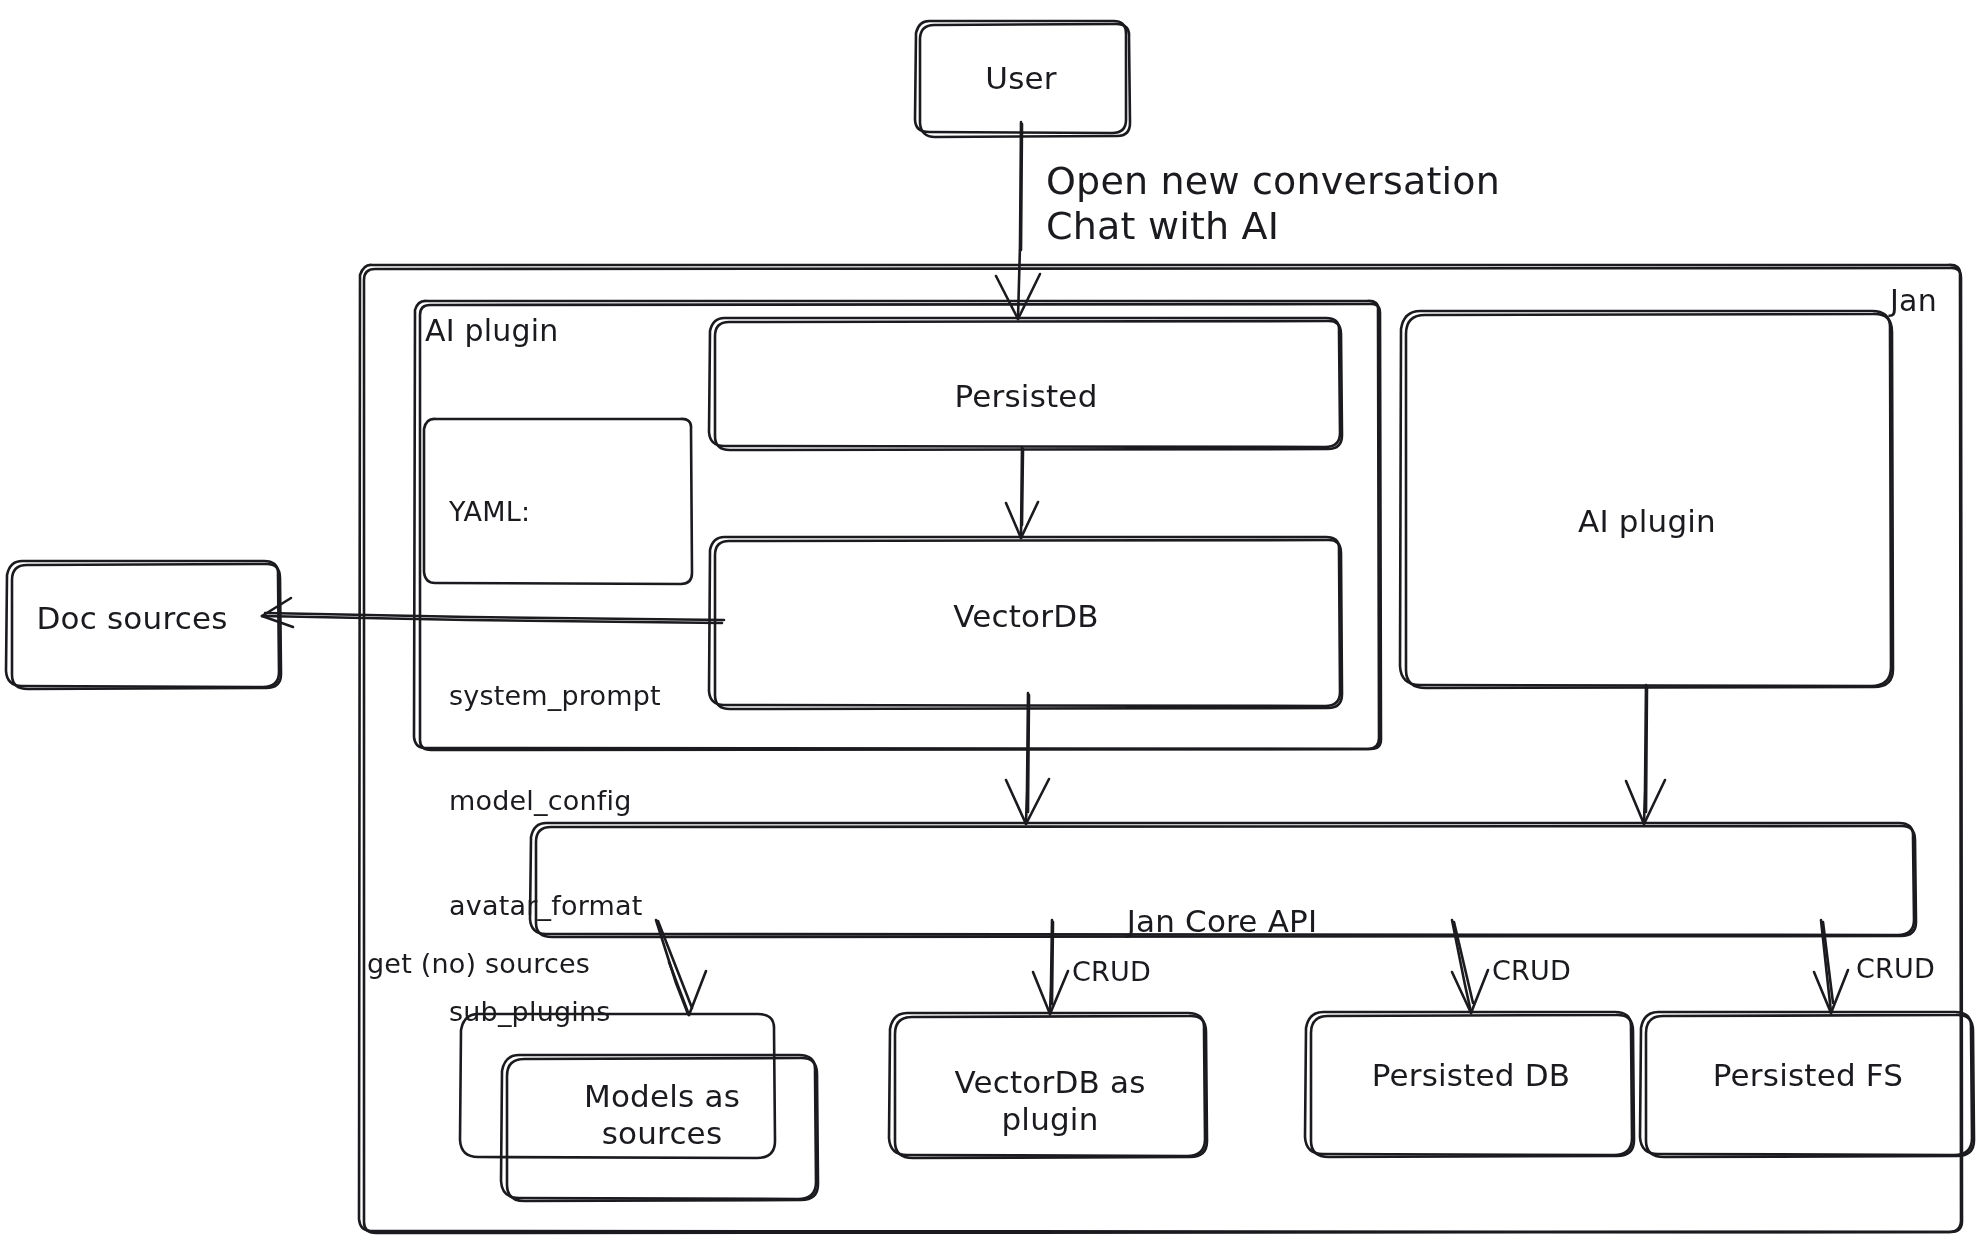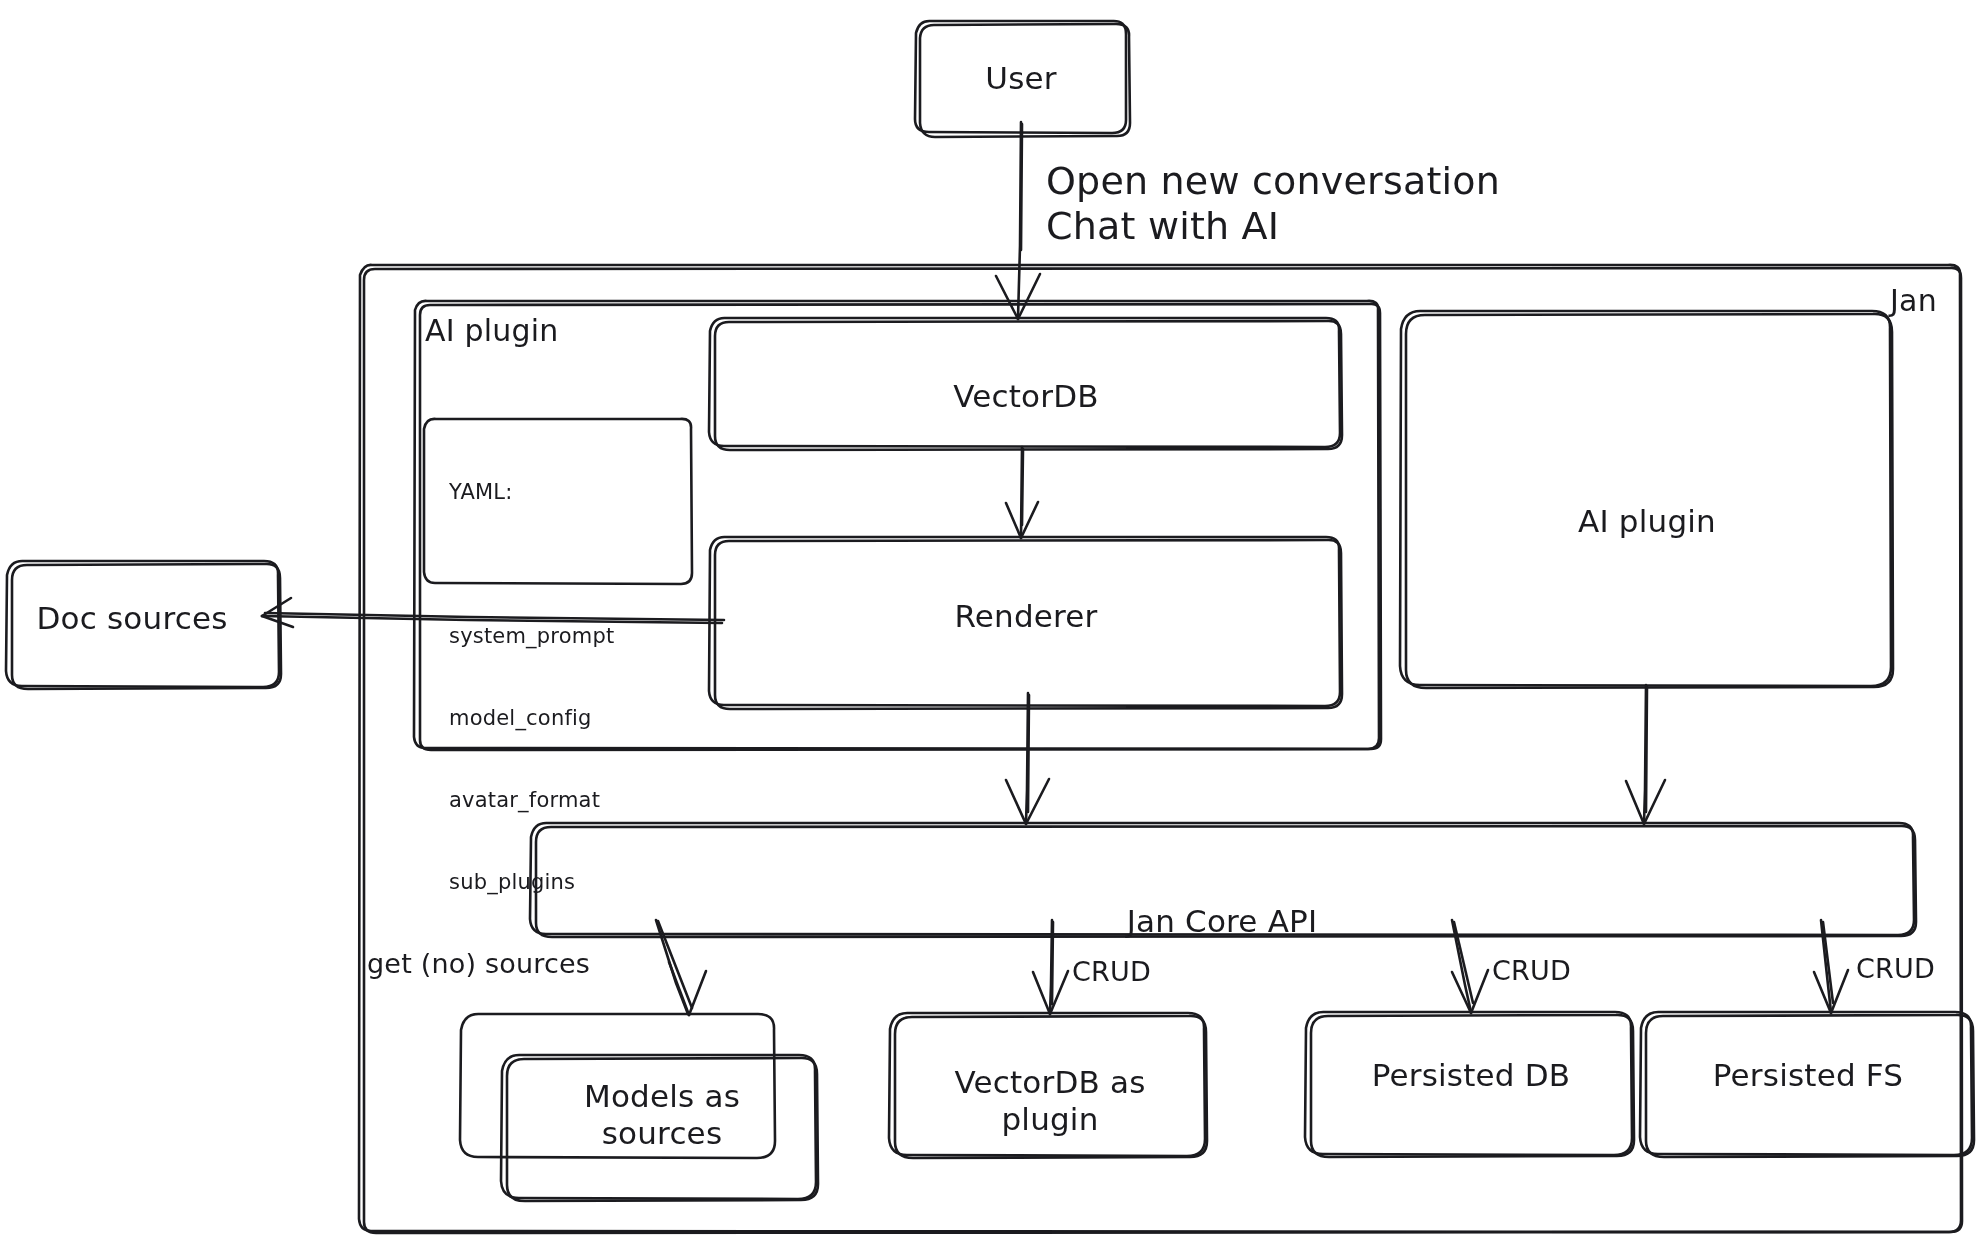--- a/index.html
+++ b/index.html
@@ -40,21 +40,21 @@
   .node-text {
     font-size: 31px;
   }
   .container-text {
     font-size: 30px;
   }
   .edge-text {
     font-size: 38px;
   }
   .yaml-text {
-    font-size: 21px;
+    font-size: 27px;
     line-height: 1.30;
   }
   .small-edge {
     font-size: 27px;
   }
 </style>
 </head>
 <body>
 
 <div id="stage">
@@ -201,23 +201,23 @@
 
   <div class="lbl yaml-text" style="left:449px; top:424px;">
     <div>YAML:</div>
     <div style="height:8px;"></div>
     <div>system_prompt</div>
     <div>model_config</div>
     <div>avatar_format</div>
     <div>sub_plugins</div>
   </div>
 
-  <div class="lbl node-text center" style="left:1026px; top:396px;">VectorDB</div>
-
-  <div class="lbl node-text center" style="left:1026px; top:616px;">Renderer</div>
+  <div class="lbl node-text center" style="left:1026px; top:396px;">Persisted</div>
+
+  <div class="lbl node-text center" style="left:1026px; top:616px;">VectorDB</div>
 
   <div class="lbl node-text center" style="left:1647px; top:521px;">AI plugin</div>
 
   <div class="lbl node-text center" style="left:1222px; top:873px;margin-top:48px;">Jan Core API</div>
 
   <div class="lbl node-text center" style="left:132px; top:618px;">Doc sources</div>
 
   <div class="lbl node-text center" style="left: 662px; top: 1115px; white-space: pre;">Models as
 sources</div>
 

